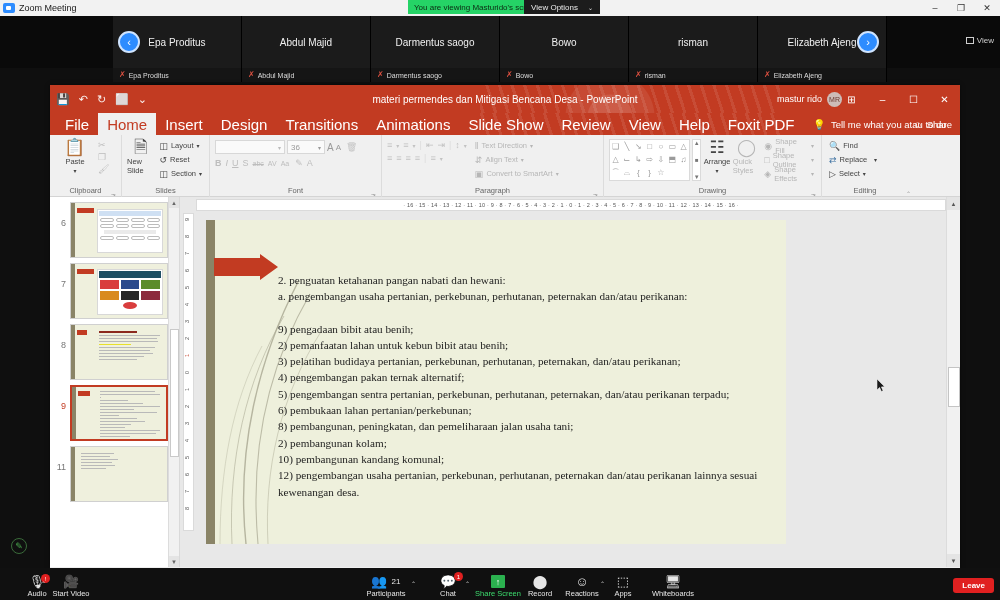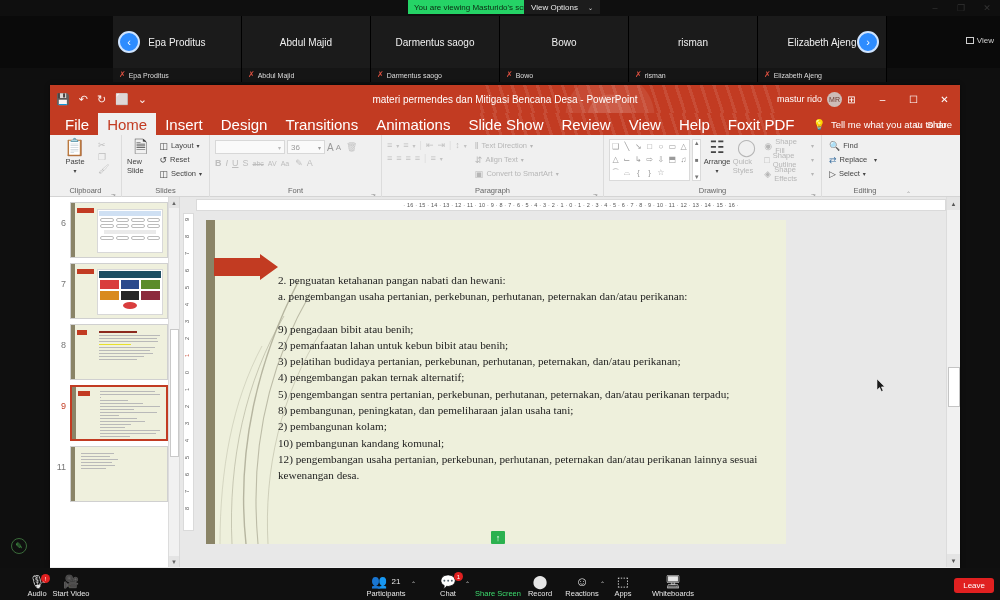--- a/index.html
+++ b/index.html
@@ -344,40 +344,44 @@
   .zb-caret {
     position: absolute; bottom: 13px; font-size: 6px; color: #cfcfcf;
   }
   .badge {
     position: absolute; top: -2px; right: 8px; min-width: 9px; height: 9px;
     background: #e02020; color: #fff; border-radius: 5px; font-size: 6px;
     display: flex; align-items: center; justify-content: center; padding: 0 2px;
   }
   .leave-btn {
     position: absolute; right: 6px; bottom: 7px; background: #e02020;
-    color: #fff; font-size: 8px; padding: 3px 9px; border-radius: 3px;
+    color: #fff; font-size: 8px; padding: 3px 9px; border-radius: 3px; font-weight: bold;
   }
   .pencil {
     position: absolute; left: 11px; bottom: 46px; width: 16px; height: 16px;
     border-radius: 50%; border: 1px solid #3a6b3a;
     display: flex; align-items: center; justify-content: center;
     color: #4caf50; font-size: 9px;
   }
-  .share-green { color: #3ddc6e; margin-top: 44px; }
+  .share-green { color: #3ddc6e; }
   .ss-ico {
     width: 14px; height: 13px; background: #2bb14f; color: #fff;
     display: flex; align-items: center; justify-content: center;
     font-size: 9px; border-radius: 1px;
   }
 </style>
 </head>
 <body>
 
 <div id="root">
 
+  <div class="zoom-titlebar">
+    <span class="zoom-logo"></span>
+    <span class="zoom-title-text">Zoom Meeting</span>
+  </div>
   <div class="zoom-banner">You are viewing Masturido's screen</div>
   <div class="view-options">
     <span>View Options</span>
     <span class="vo-caret">⌄</span>
   </div>
   <div class="win-btns">
     <span class="win-btn">–</span>
     <span class="win-btn">❐</span>
     <span class="win-btn">✕</span>
   </div>
@@ -860,20 +864,21 @@
           <div class="slide-arrow"></div>
           <div class="slide-text">
             <div class="sl">2. penguatan ketahanan pangan nabati dan hewani:</div>
             <div class="sl">a. pengembangan usaha pertanian, perkebunan, perhutanan, peternakan dan/atau perikanan:</div>
             <div class="sl" style="height:16px">&nbsp;</div>
             <div class="sl">9) pengadaan bibit atau benih;</div>
             <div class="sl">2) pemanfaatan lahan untuk kebun bibit atau benih;</div>
             <div class="sl">3) pelatihan budidaya pertanian, perkebunan, perhutanan, peternakan, dan/atau perikanan;</div>
             <div class="sl">4) pengembangan pakan ternak alternatif;</div>
             <div class="sl">5) pengembangan sentra pertanian, perkebunan, perhutanan, peternakan, dan/atau perikanan terpadu;</div>
+            <div class="sl">6) pembukaan lahan pertanian/perkebunan;</div>
             <div class="sl">8) pembangunan, peningkatan, dan pemeliharaan jalan usaha tani;</div>
             <div class="sl">2) pembangunan kolam;</div>
             <div class="sl">10) pembangunan kandang komunal;</div>
             <div class="sl">12) pengembangan usaha pertanian, perkebunan, perhutanan, peternakan dan/atau perikanan lainnya sesuai kewenangan desa.</div>
           </div>
         </div>
 
         <div class="slide-scroll">
           <div class="sc-btn">▲</div>
           <div class="sc-thumb"></div>

